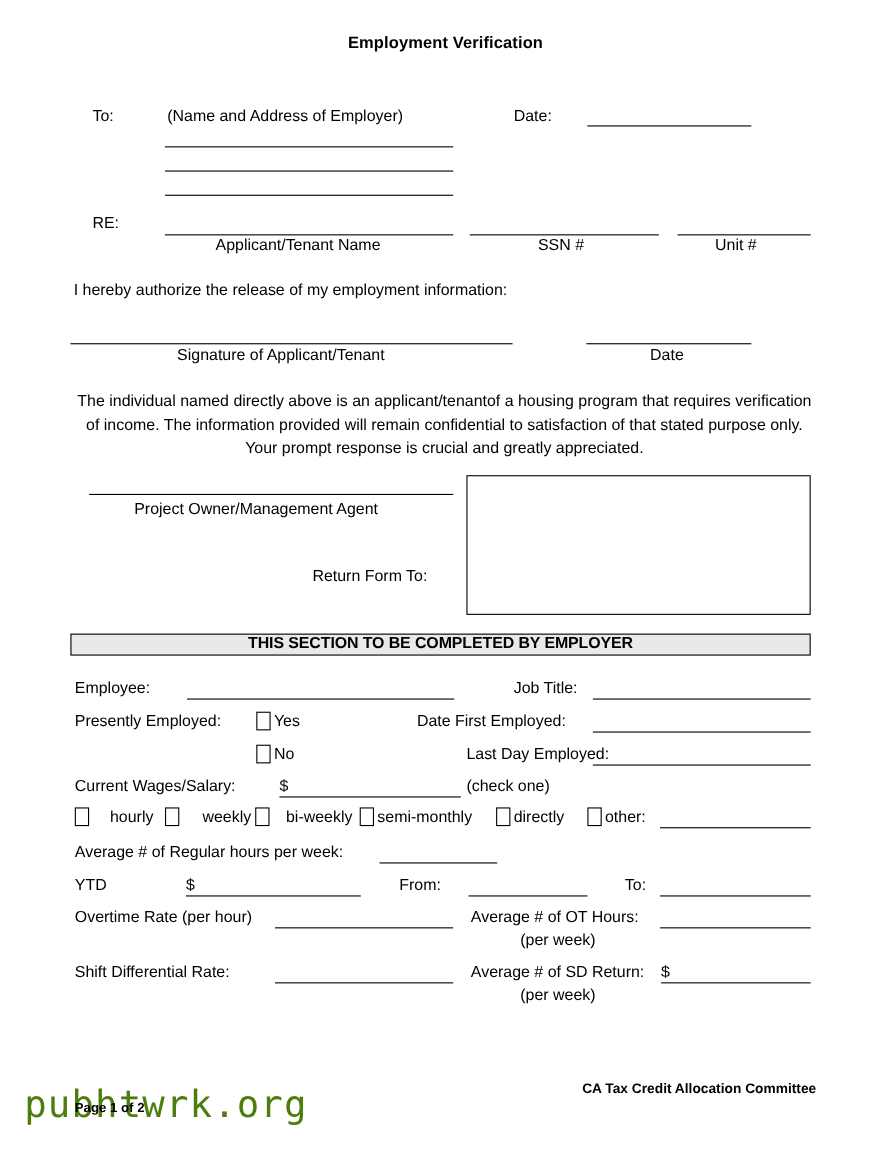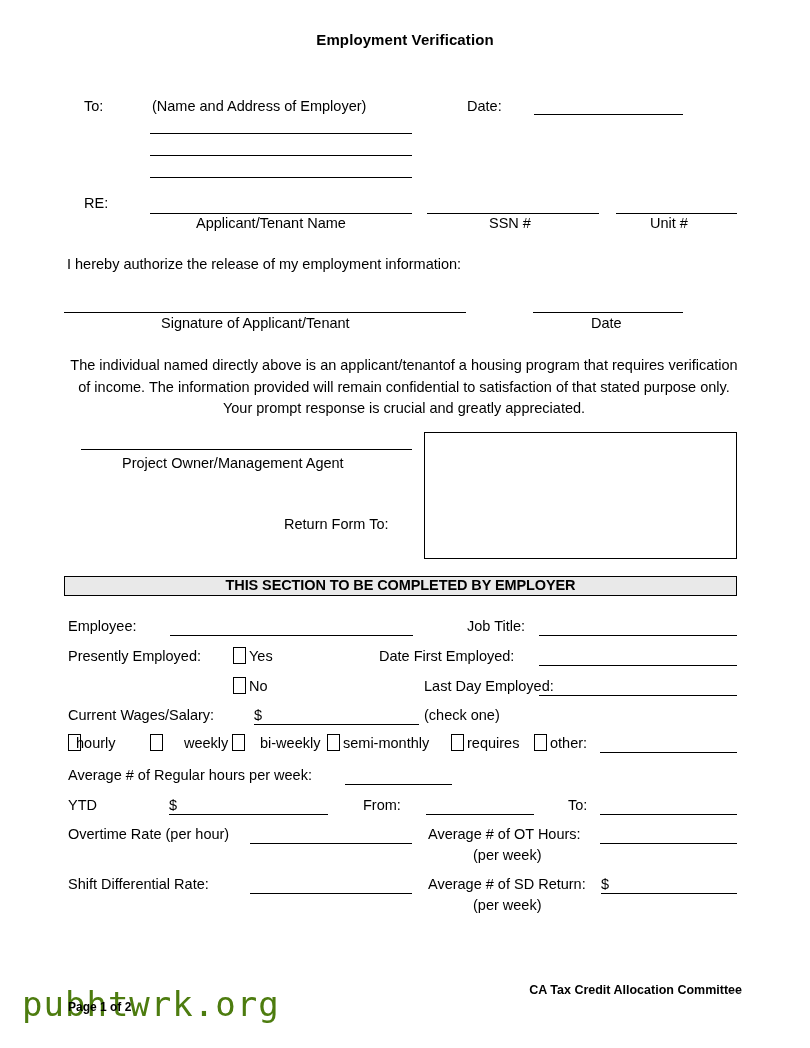--- a/index.html
+++ b/index.html
@@ -183,33 +183,33 @@
   <div class="abs txt" style="left:249px; top:679px;">No</div>
   <div class="abs txt" style="left:385px; top:679px;margin-left:39px;">Last Day Employed:</div>
   <div class="rule" style="left:539px; top:695px; width:198px;"></div>
 
   <div class="abs txt" style="left:68px; top:708px;">Current Wages/Salary:</div>
   <div class="abs txt" style="left:254px; top:708px;">$</div>
   <div class="rule" style="left:254px; top:724px; width:165px;"></div>
   <div class="abs txt" style="left:424px; top:708px;">(check one)</div>
 
   <div class="checkbox" style="left:68px; top:734px;"></div>
-  <div class="abs txt" style="left:76px; top:736px;">hourly</div>
+  <div class="abs txt" style="left:100px; top:736px;">hourly</div>
 
   <div class="checkbox" style="left:150px; top:734px;"></div>
   <div class="abs txt" style="left:166px; top:736px;margin-left:18px;">weekly</div>
 
   <div class="checkbox" style="left:232px; top:734px;"></div>
   <div class="abs txt" style="left:260px; top:736px;">bi-weekly</div>
 
   <div class="checkbox" style="left:327px; top:734px;"></div>
   <div class="abs txt" style="left:343px; top:736px;">semi-monthly</div>
 
   <div class="checkbox" style="left:451px; top:734px;"></div>
-  <div class="abs txt" style="left:467px; top:736px;">requires</div>
+  <div class="abs txt" style="left:467px; top:736px;">directly</div>
 
   <div class="checkbox" style="left:534px; top:734px;"></div>
   <div class="abs txt" style="left:550px; top:736px;">other:</div>
   <div class="rule" style="left:600px; top:752px; width:137px;"></div>
 
   <div class="abs txt" style="left:68px; top:768px;">Average # of Regular hours per week:</div>
   <div class="rule" style="left:345px; top:784px; width:107px;"></div>
 
   <div class="abs txt" style="left:68px; top:798px;">YTD</div>
   <div class="abs txt" style="left:169px; top:798px;">$</div>

